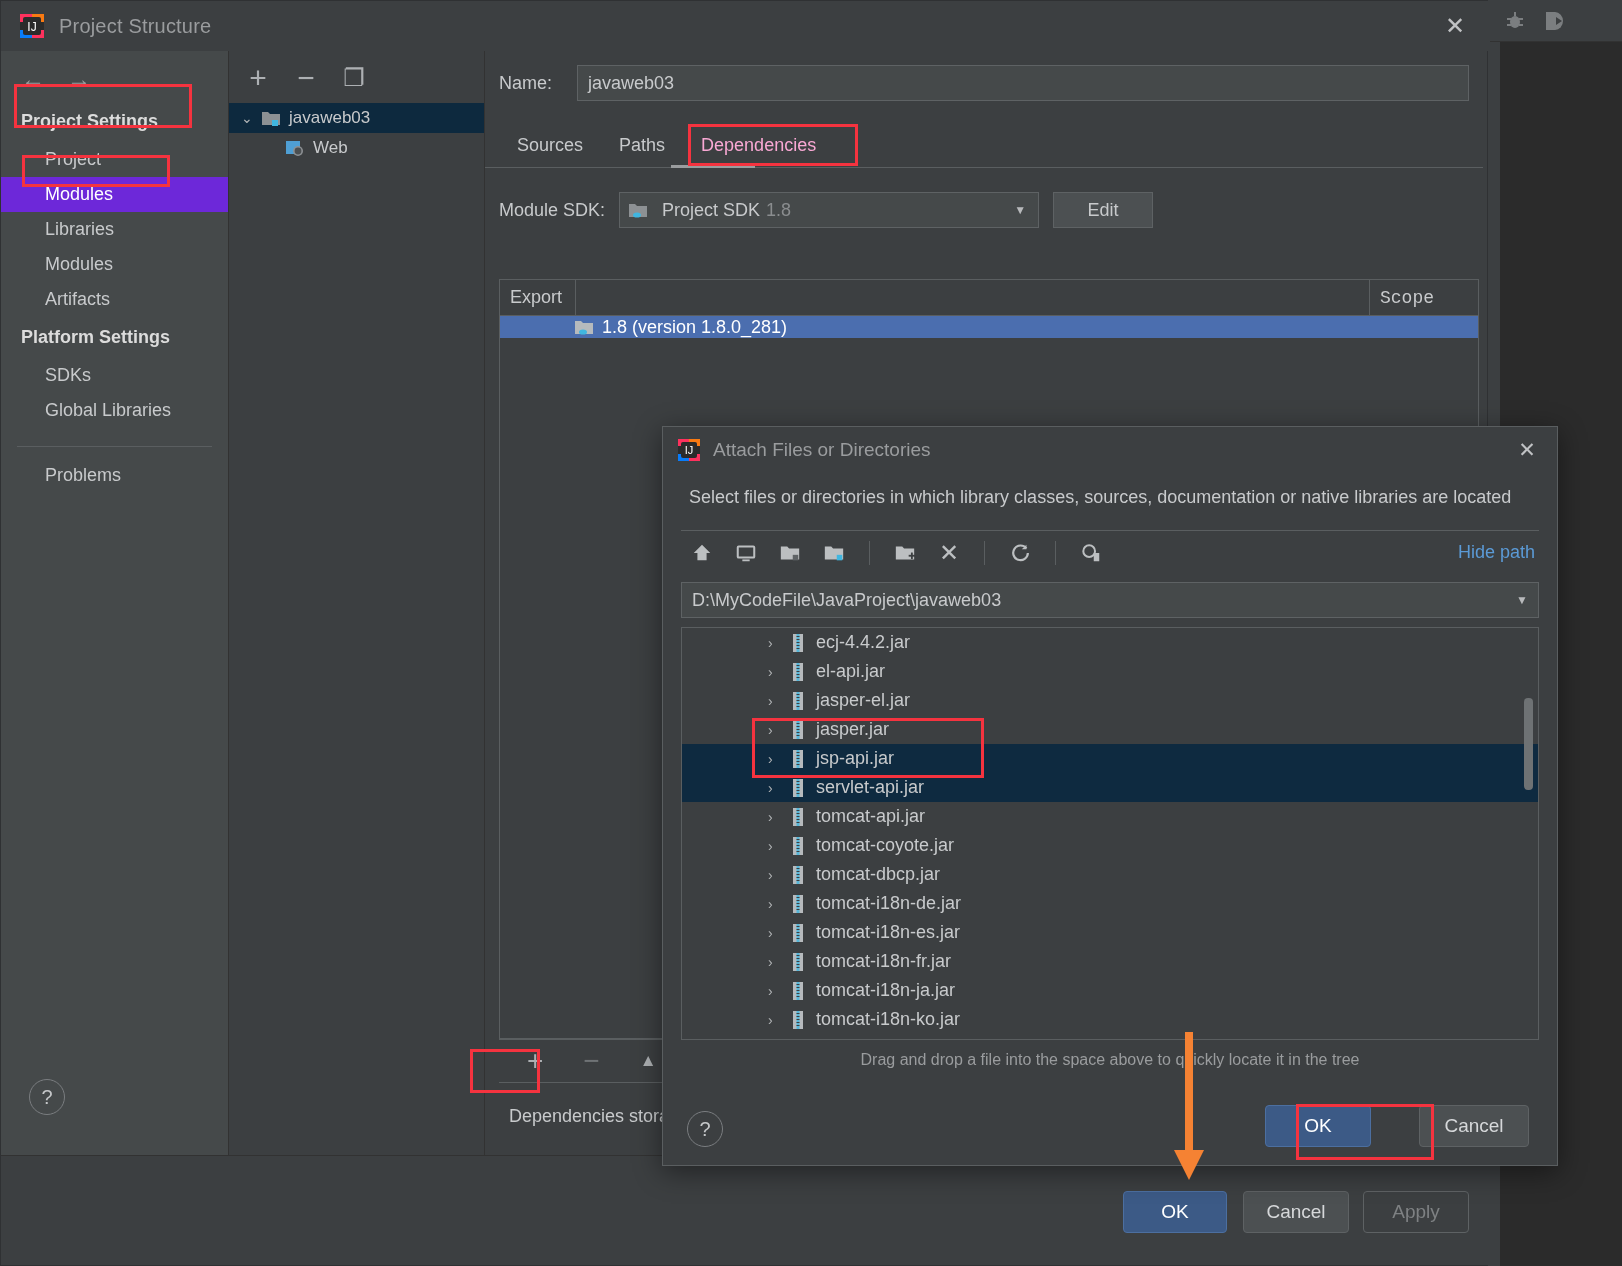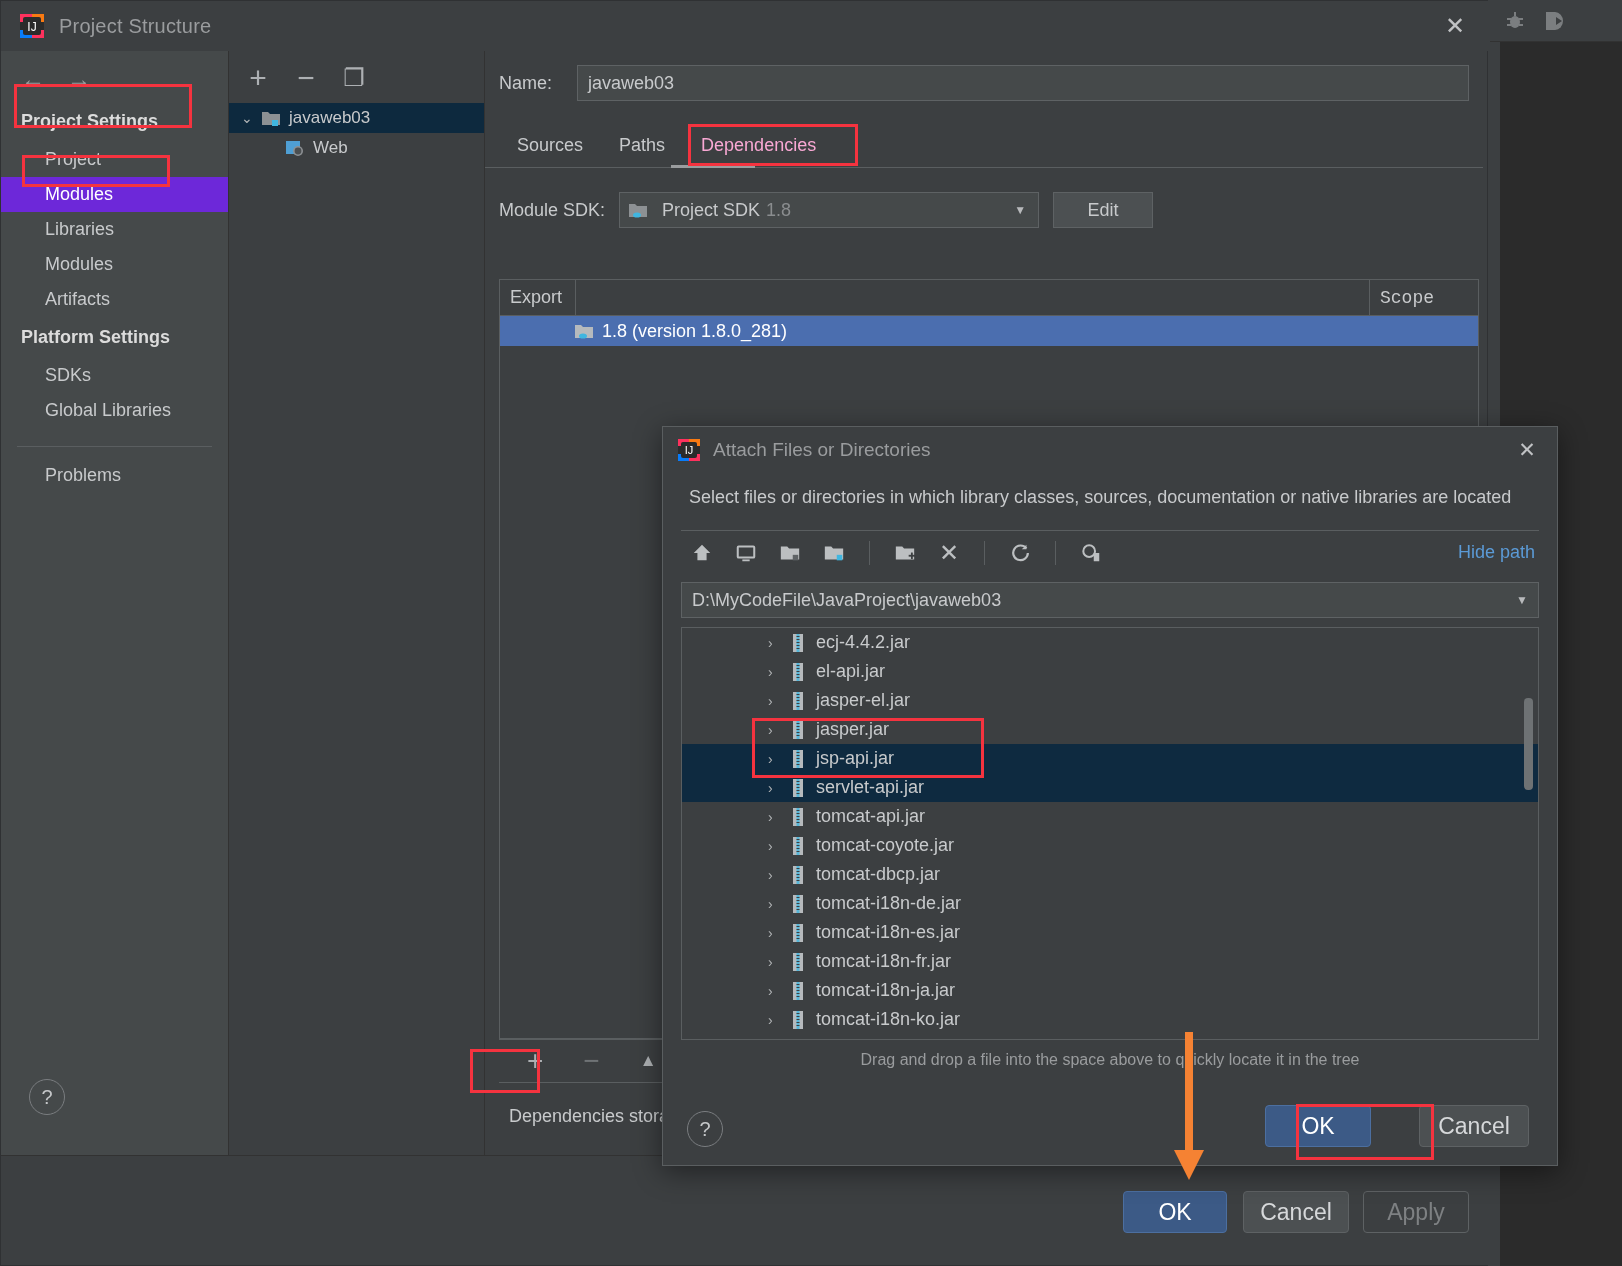--- a/index.html
+++ b/index.html
@@ -118,21 +118,21 @@
 
   .dep-table {
     position: absolute; left: 14px; top: 228px; right: 8px; bottom: 118px;
     background: #3c3f41; border: 1px solid #5a5e60;
   }
   .dep-head { display: flex; height: 36px; border-bottom: 1px solid #5a5e60; }
   .dep-head .cell { font-size: 18px; color: #c8cacc; display: flex; align-items: center; padding: 0 10px; }
   .dep-head .export { width: 76px; border-right: 1px solid #5a5e60; }
   .dep-head .mid { flex: 1; border-right: 1px solid #5a5e60; }
   .dep-head .scope { width: 108px; justify-content: flex-start; font-family: Liberation Mono, monospace; }
-  .dep-row { display: flex; align-items: center; height: 30px; padding-left: 74px; font-size: 18px; }
+  .dep-row { display: flex; align-items: center; height: 22px; padding-left: 74px; font-size: 18px; }
   .dep-row.selected { background: #4b6eaf; color: #ffffff; }
   .dep-row .lbl { color: #c8cacc; }
   .dep-row.selected .lbl { color: #ffffff; }
   .dep-row .lbl.link { color: #5b9ad6; }
 
   .dep-bottom-bar {
     position: absolute; left: 14px; bottom: 74px; right: 8px; height: 44px;
     border-top: 1px solid #5a5e60; border-bottom: 1px solid #5a5e60;
     display: flex; align-items: center; gap: 40px; padding-left: 28px;
   }
@@ -140,21 +140,21 @@
   .dep-store-text { position: absolute; left: 24px; bottom: 30px; font-size: 18px; color: #c8cacc; }
 
   
   .ps-footer {
     position: absolute; left: 0; bottom: 0; width: 1488px; height: 110px;
     background: #3c3f41; border-top: 1px solid #323232;
   }
   .btn {
     height: 42px; min-width: 104px; border-radius: 4px;
     display: flex; align-items: center; justify-content: center;
-    font-size: 23px; border: 1px solid #5e6264; background: #4c5052; color: #d6d8da;
+    font-size: 19px; border: 1px solid #5e6264; background: #4c5052; color: #d6d8da;
   }
   .btn.primary { background: #3c5a86; border-color: #4c6fa0; color: #ffffff; }
   .btn.disabled { color: #7e8183; background: #3c3f41; }
   .ps-footer .btn-ok { position: absolute; left: 1122px; top: 35px; width: 100px; }
   .ps-footer .btn-cancel { position: absolute; left: 1242px; top: 35px; width: 106px; }
   .ps-footer .btn-apply { position: absolute; left: 1362px; top: 35px; width: 106px; }
 
   
   .attach {
     position: absolute; left: 662px; top: 426px; width: 896px; height: 740px;

